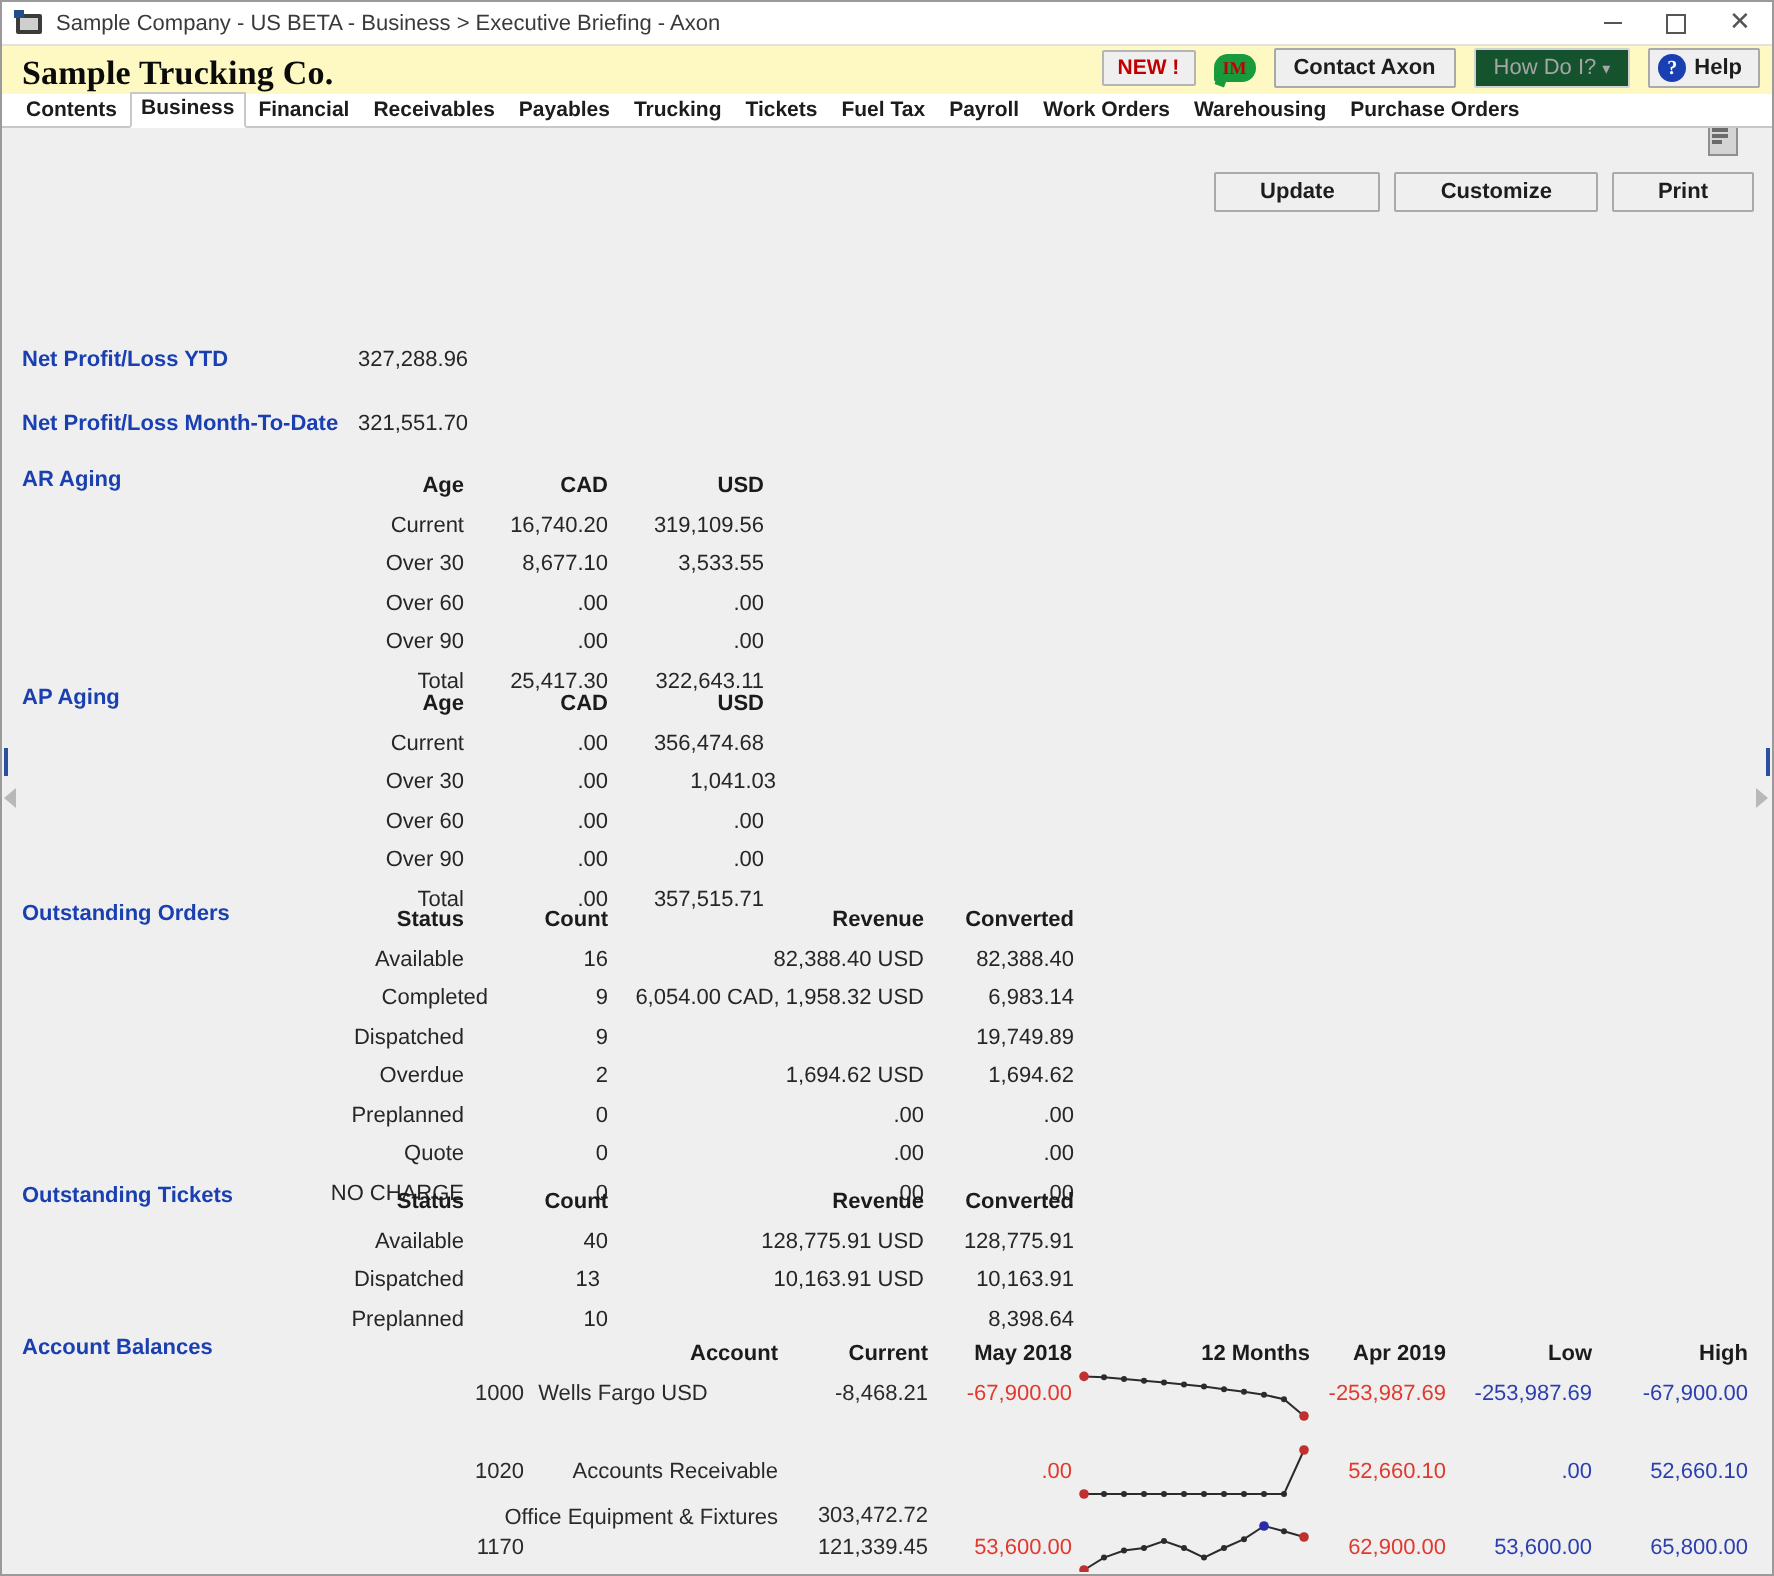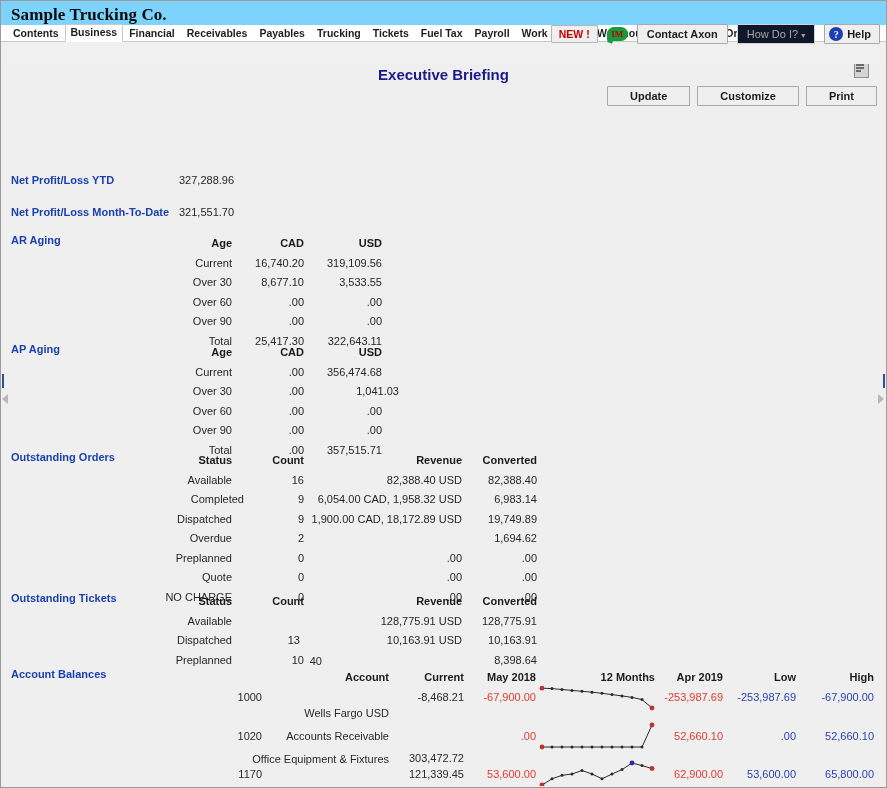--- a/index.html
+++ b/index.html
@@ -29,41 +29,41 @@
   .tb-title{font-size:11px;color:#3a3a3a;white-space:nowrap;}
   .winbtns{position:absolute;right:0;top:0;height:21px;display:flex;}
   .winbtn{width:32px;height:21px;display:flex;align-items:center;justify-content:center;
           font-size:11px;color:#4a4a4a;}
   .winbtn .mn{display:block;width:9px;height:1px;background:#555;}
   .winbtn .mx{display:block;width:8px;height:8px;border:1px solid #555;}
   .winbtn .cl{display:block;font-size:13px;line-height:10px;color:#555;font-family:"DejaVu Sans",sans-serif;}
 
   
   .company{
-    height:24px;padding:4px 0 0 10px;box-sizing:border-box;background:#7dd3fc;
+    height:24px;padding:4px 0 0 10px;box-sizing:border-box;background:#fef9c3;
     font-family:"Liberation Serif", serif;font-weight:bold;font-size:17px;color:#0b0b0b;
     letter-spacing:.1px;
   }
 
   
   .toprt{position:absolute;right:6px;top:22px;display:flex;align-items:center;gap:9px;height:22px;}
   .newbtn{
     border:1px solid #b5b5b5;background:#efefef;color:#c00000;font-weight:bold;font-size:10.5px;
     padding:2px 7px;border-radius:1px;
   }
   .imicon{width:21px;height:17px;position:relative;}
   .imicon .bubble{position:absolute;left:0;top:1px;width:21px;height:14px;background:#179b3c;border-radius:9px 9px 9px 2px;}
   .imicon .tail{position:absolute;left:1px;top:12px;width:5px;height:5px;background:#179b3c;transform:rotate(20deg);}
   .imicon .txt{position:absolute;left:0;top:1px;width:21px;height:14px;line-height:14px;text-align:center;
     font-size:9px;font-weight:bold;color:#c00000;font-family:"Liberation Serif",serif;}
   .btn{
     border:1px solid #a9a9a9;background:#efefef;font-size:11px;color:#1d1d1d;font-weight:bold;
     padding:3px 9px;border-radius:1px;white-space:nowrap;
   }
-  .btn.dis{color:#a6a6a6;border-color:#d2d2d2;background:#0f172a;font-weight:normal;}
+  .btn.dis{color:#a6a6a6;border-color:#d2d2d2;background:#14532d;font-weight:normal;}
   .helpwrap{display:flex;align-items:center;gap:4px;border:1px solid #a9a9a9;background:#efefef;
             padding:2px 8px 2px 4px;border-radius:1px;}
   .qmark{width:14px;height:14px;border-radius:50%;background:#1a3fb0;color:#fff;font-size:10px;
          font-weight:bold;display:flex;align-items:center;justify-content:center;font-family:"Liberation Serif",serif;}
   .helptxt{font-size:11px;font-weight:bold;color:#1d1d1d;}
   .caret{font-size:8px;color:#a6a6a6;margin-left:3px;}
 
   
   .menubar{
     height:17px;background:#ffffff;display:flex;align-items:flex-end;
@@ -121,20 +121,39 @@
   .red{color:#e03a2f;}
   .blue{color:#2b3fb0;}
   .dark{color:#2a2a2a;}
   svg{display:block;}
 </style>
 </head>
 <body>
 
 <div class="app">
 
+  <div class="titlebar">
+    <div class="tb-icon">
+      <div class="g1"></div>
+        <div class="g2"></div>
+        <div class="g3"></div>
+    </div>
+    <div class="tb-title">Sample Company - US BETA - Business &gt; Executive Briefing - Axon</div>
+    <div class="winbtns">
+      <div class="winbtn">
+          <span class="mn"></span>
+        </div>
+      <div class="winbtn">
+          <span class="mx"></span>
+        </div>
+      <div class="winbtn">
+          <span class="cl">✕</span>
+        </div>
+    </div>
+  </div>
 
   <div class="company">Sample Trucking Co.</div>
 
   <div class="toprt">
     <div class="newbtn">NEW !</div>
     <div class="imicon">
       <div class="tail"></div>
         <div class="bubble"></div>
       <div class="txt">IM</div>
     </div>
@@ -158,21 +177,20 @@
     <div class="mtab">Tickets</div>
     <div class="mtab">Fuel Tax</div>
     <div class="mtab">Payroll</div>
     <div class="mtab">Work Orders</div>
     <div class="mtab">Warehousing</div>
     <div class="mtab">Purchase Orders</div>
   </div>
 
   <div class="content">
 
-    <div class="page-title">Executive Briefing</div>
 
     <div class="doc-icon">
       <div class="pg"></div>
       <div class="ln" style="top:4px;"></div>
       <div class="ln" style="top:7px;"></div>
       <div class="ln" style="top:10px;width:5px;"></div>
     </div>
 
     <div class="blue-marker"></div>
     <div class="actionbar">
@@ -240,21 +258,21 @@
           <div class="cell r hdr" style="left:302px;width:78px;">USD</div>
         </div>
         <div class="row">
           <div class="cell r" style="left:140px;width:90px;">Current</div>
           <div class="cell r" style="left:230px;width:72px;">.00</div>
           <div class="cell r" style="left:302px;width:78px;">356,474.68</div>
         </div>
         <div class="row">
           <div class="cell r" style="left:140px;width:90px;">Over 30</div>
           <div class="cell r" style="left:230px;width:72px;">.00</div>
-          <div class="cell r" style="left:319px;width:78px;">1,041.03</div>
+          <div class="cell r" style="left:308px;width:78px;">1,041.03</div>
         </div>
         <div class="row">
           <div class="cell r" style="left:140px;width:90px;">Over 60</div>
           <div class="cell r" style="left:230px;width:72px;">.00</div>
           <div class="cell r" style="left:302px;width:78px;">.00</div>
         </div>
         <div class="row">
           <div class="cell r" style="left:140px;width:90px;">Over 90</div>
           <div class="cell r" style="left:230px;width:72px;">.00</div>
           <div class="cell r" style="left:302px;width:78px;">.00</div>
@@ -282,26 +300,26 @@
         </div>
         <div class="row">
           <div class="cell r" style="left:152px;width:90px;">Completed</div>
           <div class="cell r" style="left:230px;width:72px;">9</div>
           <div class="cell r" style="left:302px;width:158px;">6,054.00 CAD, 1,958.32 USD</div>
           <div class="cell r" style="left:460px;width:75px;">6,983.14</div>
         </div>
         <div class="row">
           <div class="cell r" style="left:140px;width:90px;">Dispatched</div>
           <div class="cell r" style="left:230px;width:72px;">9</div>
-          <div class="cell r" style="left:302px;width:158px;">1,900.00 CAD, 18,172.89 USD</div>
           <div class="cell r" style="left:460px;width:75px;">19,749.89</div>
         </div>
         <div class="row">
           <div class="cell r" style="left:140px;width:90px;">Overdue</div>
           <div class="cell r" style="left:230px;width:72px;">2</div>
+          <div class="cell r" style="left:302px;width:158px;">1,694.62 USD</div>
           <div class="cell r" style="left:460px;width:75px;">1,694.62</div>
         </div>
         <div class="row">
           <div class="cell r" style="left:140px;width:90px;">Preplanned</div>
           <div class="cell r" style="left:230px;width:72px;">0</div>
           <div class="cell r" style="left:302px;width:158px;">.00</div>
           <div class="cell r" style="left:460px;width:75px;">.00</div>
         </div>
         <div class="row">
           <div class="cell r" style="left:140px;width:90px;">Quote</div>
@@ -320,21 +338,21 @@
       <div class="sec-label" style="top:482px;">Outstanding Tickets</div>
       <div class="tbl" style="top:482px;">
         <div class="row">
           <div class="cell r hdr" style="left:140px;width:90px;">Status</div>
           <div class="cell r hdr" style="left:230px;width:72px;">Count</div>
           <div class="cell r hdr" style="left:302px;width:158px;">Revenue</div>
           <div class="cell r hdr" style="left:460px;width:75px;">Converted</div>
         </div>
         <div class="row">
           <div class="cell r" style="left:140px;width:90px;">Available</div>
-          <div class="cell r" style="left:248px;width:72px;margin-top:40px;">40</div>
+          <div class="cell r" style="left:230px;width:72px;">40</div>
           <div class="cell r" style="left:302px;width:158px;">128,775.91 USD</div>
           <div class="cell r" style="left:460px;width:75px;">128,775.91</div>
         </div>
         <div class="row">
           <div class="cell r" style="left:140px;width:90px;">Dispatched</div>
           <div class="cell r" style="left:226px;width:72px;">13</div>
           <div class="cell r" style="left:302px;width:158px;">10,163.91 USD</div>
           <div class="cell r" style="left:460px;width:75px;">10,163.91</div>
         </div>
         <div class="row">
@@ -352,21 +370,21 @@
           <div class="cell r hdr" style="left:466px;width:68px;">May 2018</div>
           <div class="cell r hdr" style="left:570px;width:83px;">12 Months</div>
           <div class="cell r hdr" style="left:658px;width:63px;">Apr 2019</div>
           <div class="cell r hdr" style="left:726px;width:68px;">Low</div>
           <div class="cell r hdr" style="left:800px;width:72px;">High</div>
         </div>
       </div>
 
       <div id="balrows">
           <div class="cell r dark" style="left: 200px; width: 60px; top: 578px; position: absolute; line-height: 19px;">1000</div>
-          <div class="cell r dark" style="left: 232px; width: 155px; top: 594px; position: absolute; line-height: 19px;">Wells Fargo USD</div>
+          <div class="cell r dark" style="left: 232px; width: 155px; top: 578px; position: absolute; line-height: 19px; text-align: center;">Wells Fargo USD</div>
           <div class="cell r dark" style="left: 392px; width: 70px; top: 578px; position: absolute; line-height: 19px;">-8,468.21</div>
           <div class="cell r red" style="left: 466px; width: 68px; top: 578px; position: absolute; line-height: 19px;">-67,900.00</div>
           <div class="cell r red" style="left: 658px; width: 63px; top: 578px; position: absolute; line-height: 19px;">-253,987.69</div>
           <div class="cell r blue" style="left: 726px; width: 68px; top: 578px; position: absolute; line-height: 19px;">-253,987.69</div>
           <div class="cell r blue" style="left: 800px; width: 72px; top: 578px; position: absolute; line-height: 19px;">-67,900.00</div>
           <div style="position: absolute; left: 536px; top: 573px; width: 118px; height: 30px;">
             <svg width="118" height="30" viewBox="0 0 118 30">
               <path d="M4.0 5.2 L14.0 5.6 L24.0 6.5 L34.0 7.4 L44.0 8.3 L54.0 9.2 L64.0 10.3 L74.0 11.6 L84.0 12.9 L94.0 14.4 L104.0 16.6 L114.0 25.0" fill="none" stroke="#2b2b2b" stroke-width="1"></path>
               <circle cx="4.0" cy="5.2" r="2.4" fill="#c03030"></circle>
               <circle cx="14.0" cy="5.6" r="1.5" fill="#2b2b2b"></circle>

